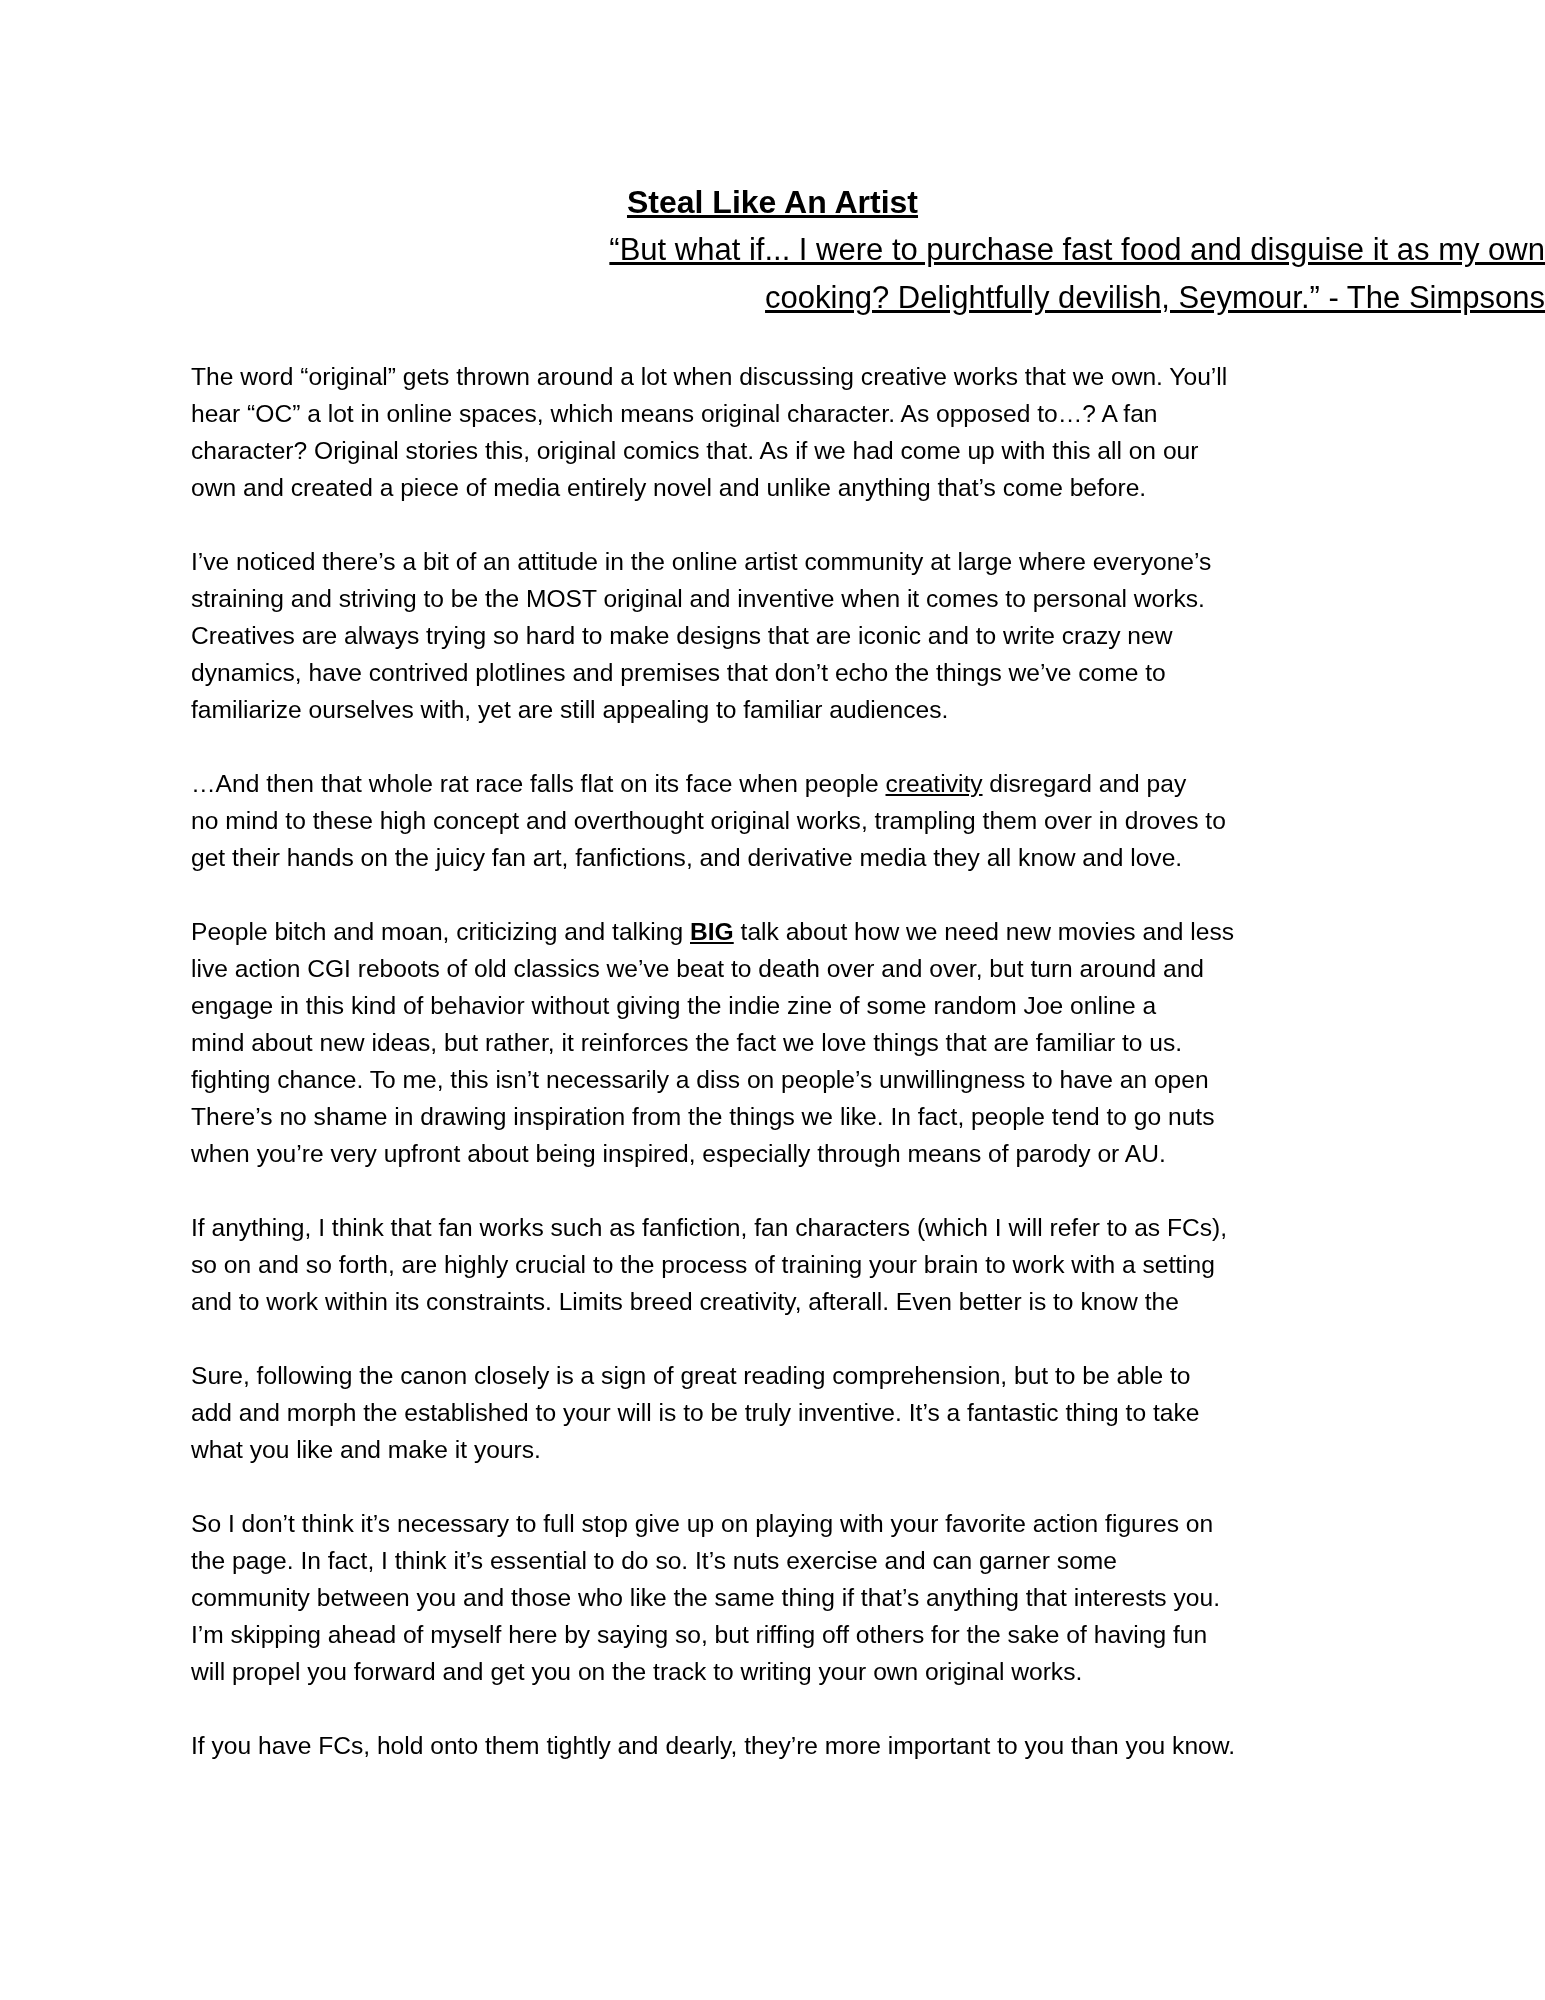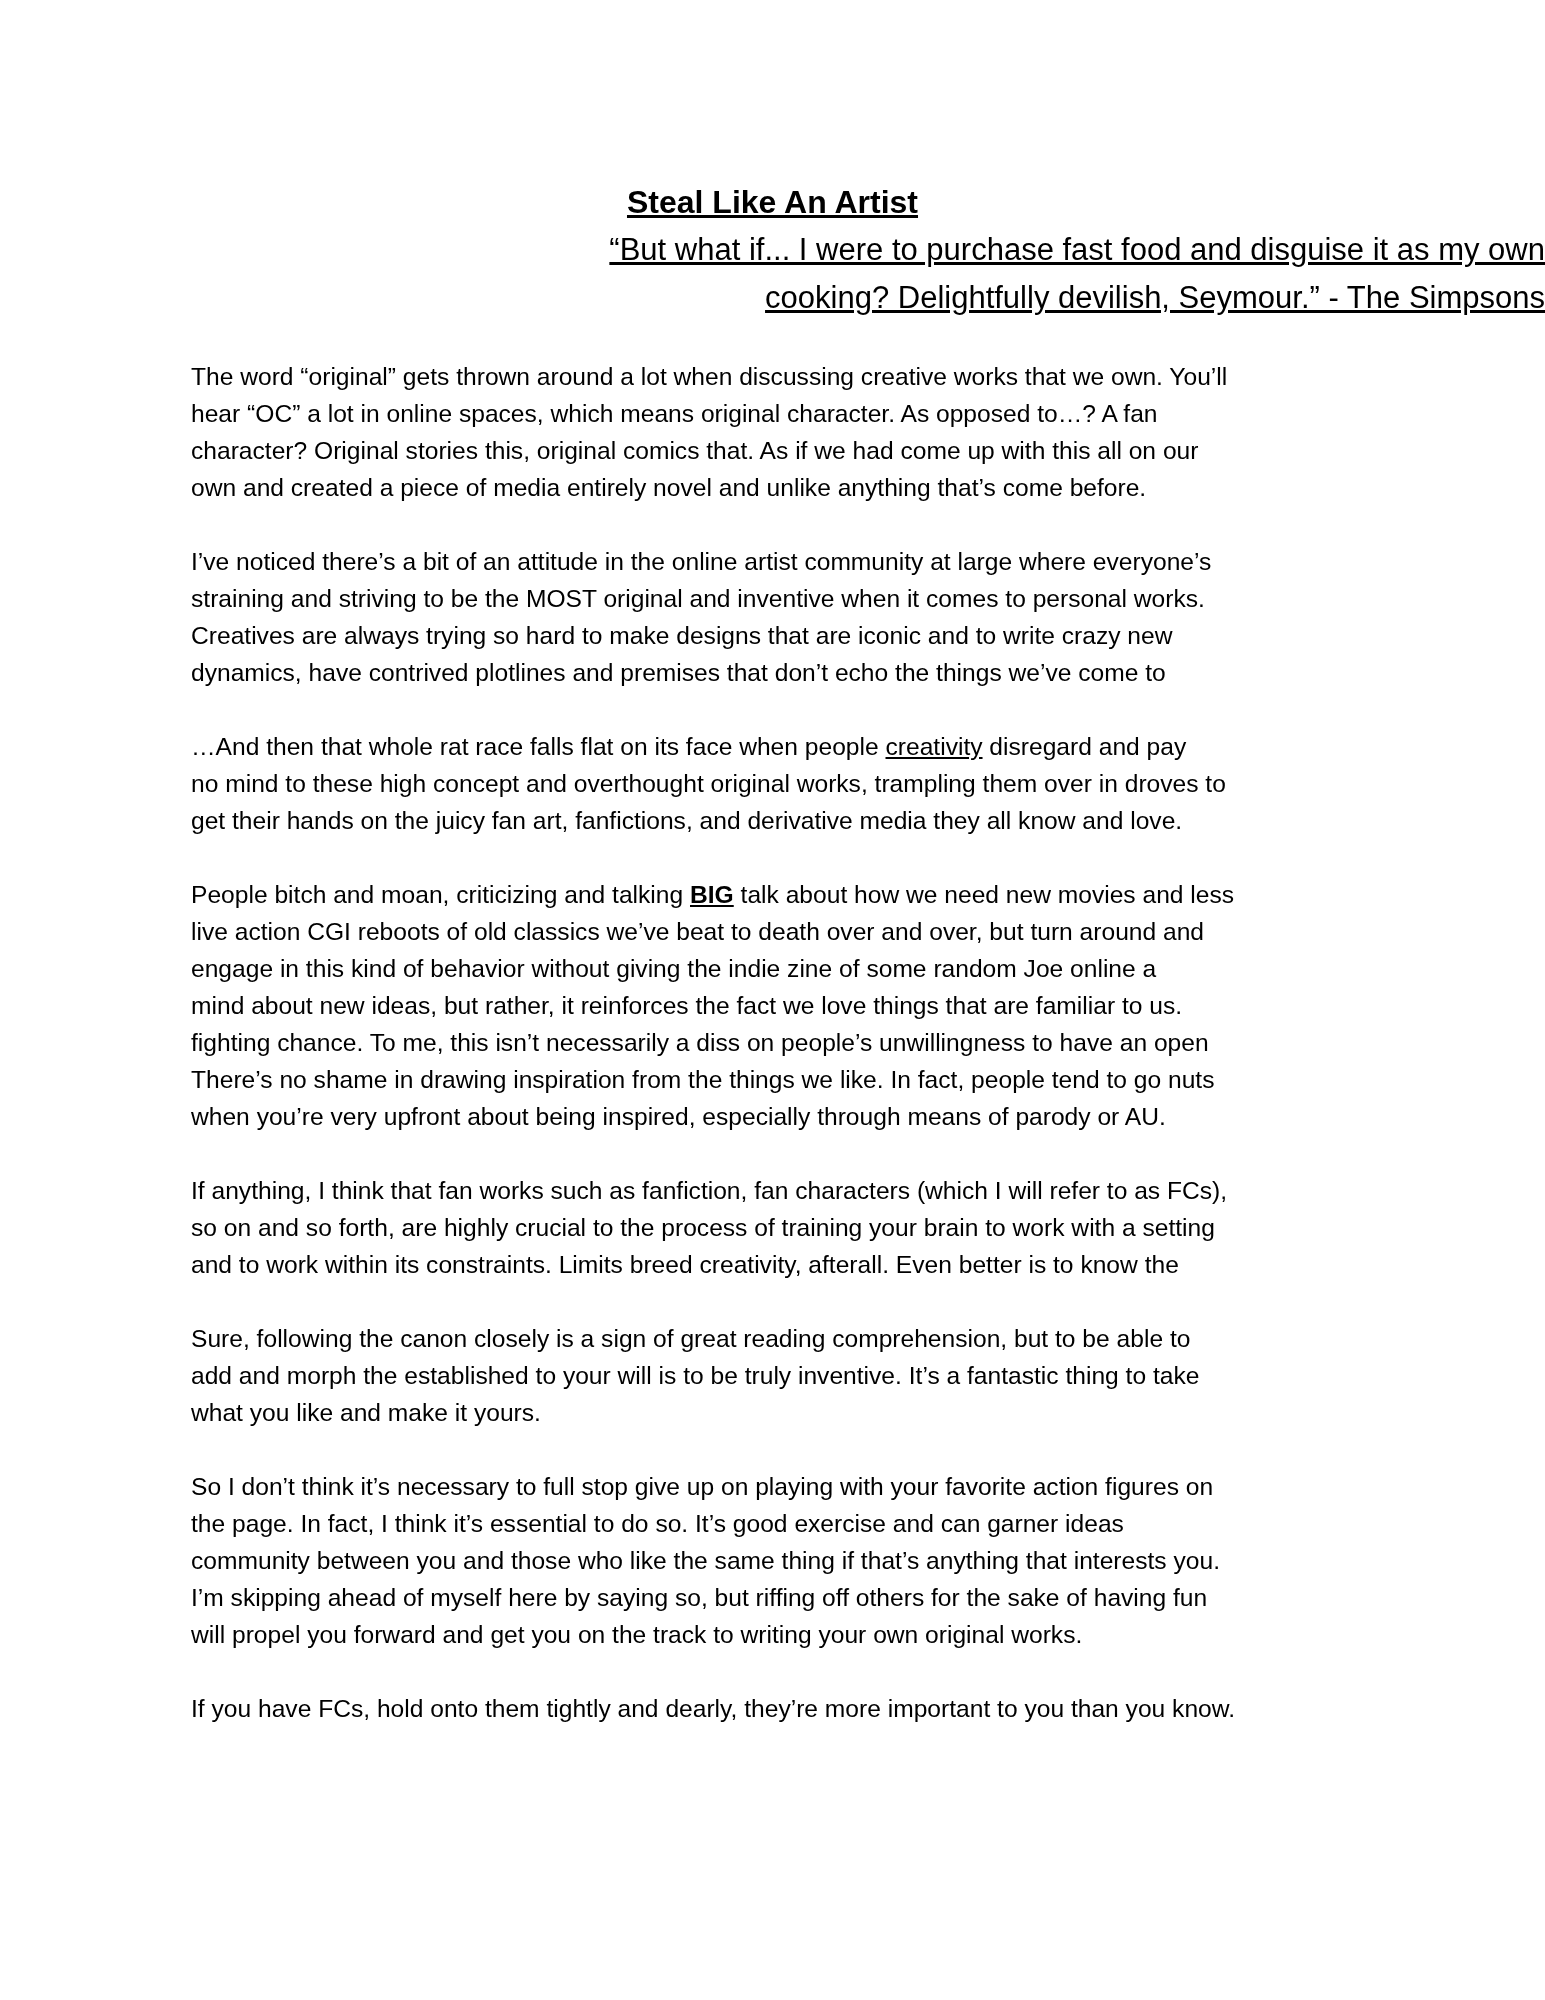--- a/index.html
+++ b/index.html
@@ -37,20 +37,21 @@
       <span class="line">hear “OC” a lot in online spaces, which means original character. As opposed to…? A fan</span>
       <span class="line">character? Original stories this, original comics that. As if we had come up with this all on our</span>
       <span class="line">own and created a piece of media entirely novel and unlike anything that’s come before.</span>
     </p>
 
     <p class="para">
       <span class="line">I’ve noticed there’s a bit of an attitude in the online artist community at large where everyone’s</span>
       <span class="line">straining and striving to be the MOST original and inventive when it comes to personal works.</span>
       <span class="line">Creatives are always trying so hard to make designs that are iconic and to write crazy new</span>
       <span class="line">dynamics, have contrived plotlines and premises that don’t echo the things we’ve come to</span>
+      <span class="line">familiarize ourselves with, yet are still appealing to familiar audiences.</span>
     </p>
 
     <p class="para">
       <span class="line"><span>…And then that whole rat race falls flat on its face when people </span><span class="u">creativity</span><span> disregard and pay</span></span>
       <span class="line">no mind to these high concept and overthought original works, trampling them over in droves to</span>
       <span class="line">get their hands on the juicy fan art, fanfictions, and derivative media they all know and love.</span>
     </p>
 
     <p class="para">
       <span class="line"><span>People bitch and moan, criticizing and talking </span><span class="bu">BIG</span><span> talk about how we need new movies and less</span></span>
@@ -69,21 +70,21 @@
     </p>
 
     <p class="para">
       <span class="line">Sure, following the canon closely is a sign of great reading comprehension, but to be able to</span>
       <span class="line">add and morph the established to your will is to be truly inventive. It’s a fantastic thing to take</span>
       <span class="line">what you like and make it yours.</span>
     </p>
 
     <p class="para">
       <span class="line">So I don’t think it’s necessary to full stop give up on playing with your favorite action figures on</span>
-      <span class="line">the page. In fact, I think it’s essential to do so. It’s good exercise and can garner ideas</span>
+      <span class="line">the page. In fact, I think it’s essential to do so. It’s nuts exercise and can garner some</span>
       <span class="line">community between you and those who like the same thing if that’s anything that interests you.</span>
       <span class="line">I’m skipping ahead of myself here by saying so, but riffing off others for the sake of having fun</span>
       <span class="line">will propel you forward and get you on the track to writing your own original works.</span>
     </p>
 
     <p class="para">
       <span class="line">If you have FCs, hold onto them tightly and dearly, they’re more important to you than you know.</span>
     </p>
 
   </div>

